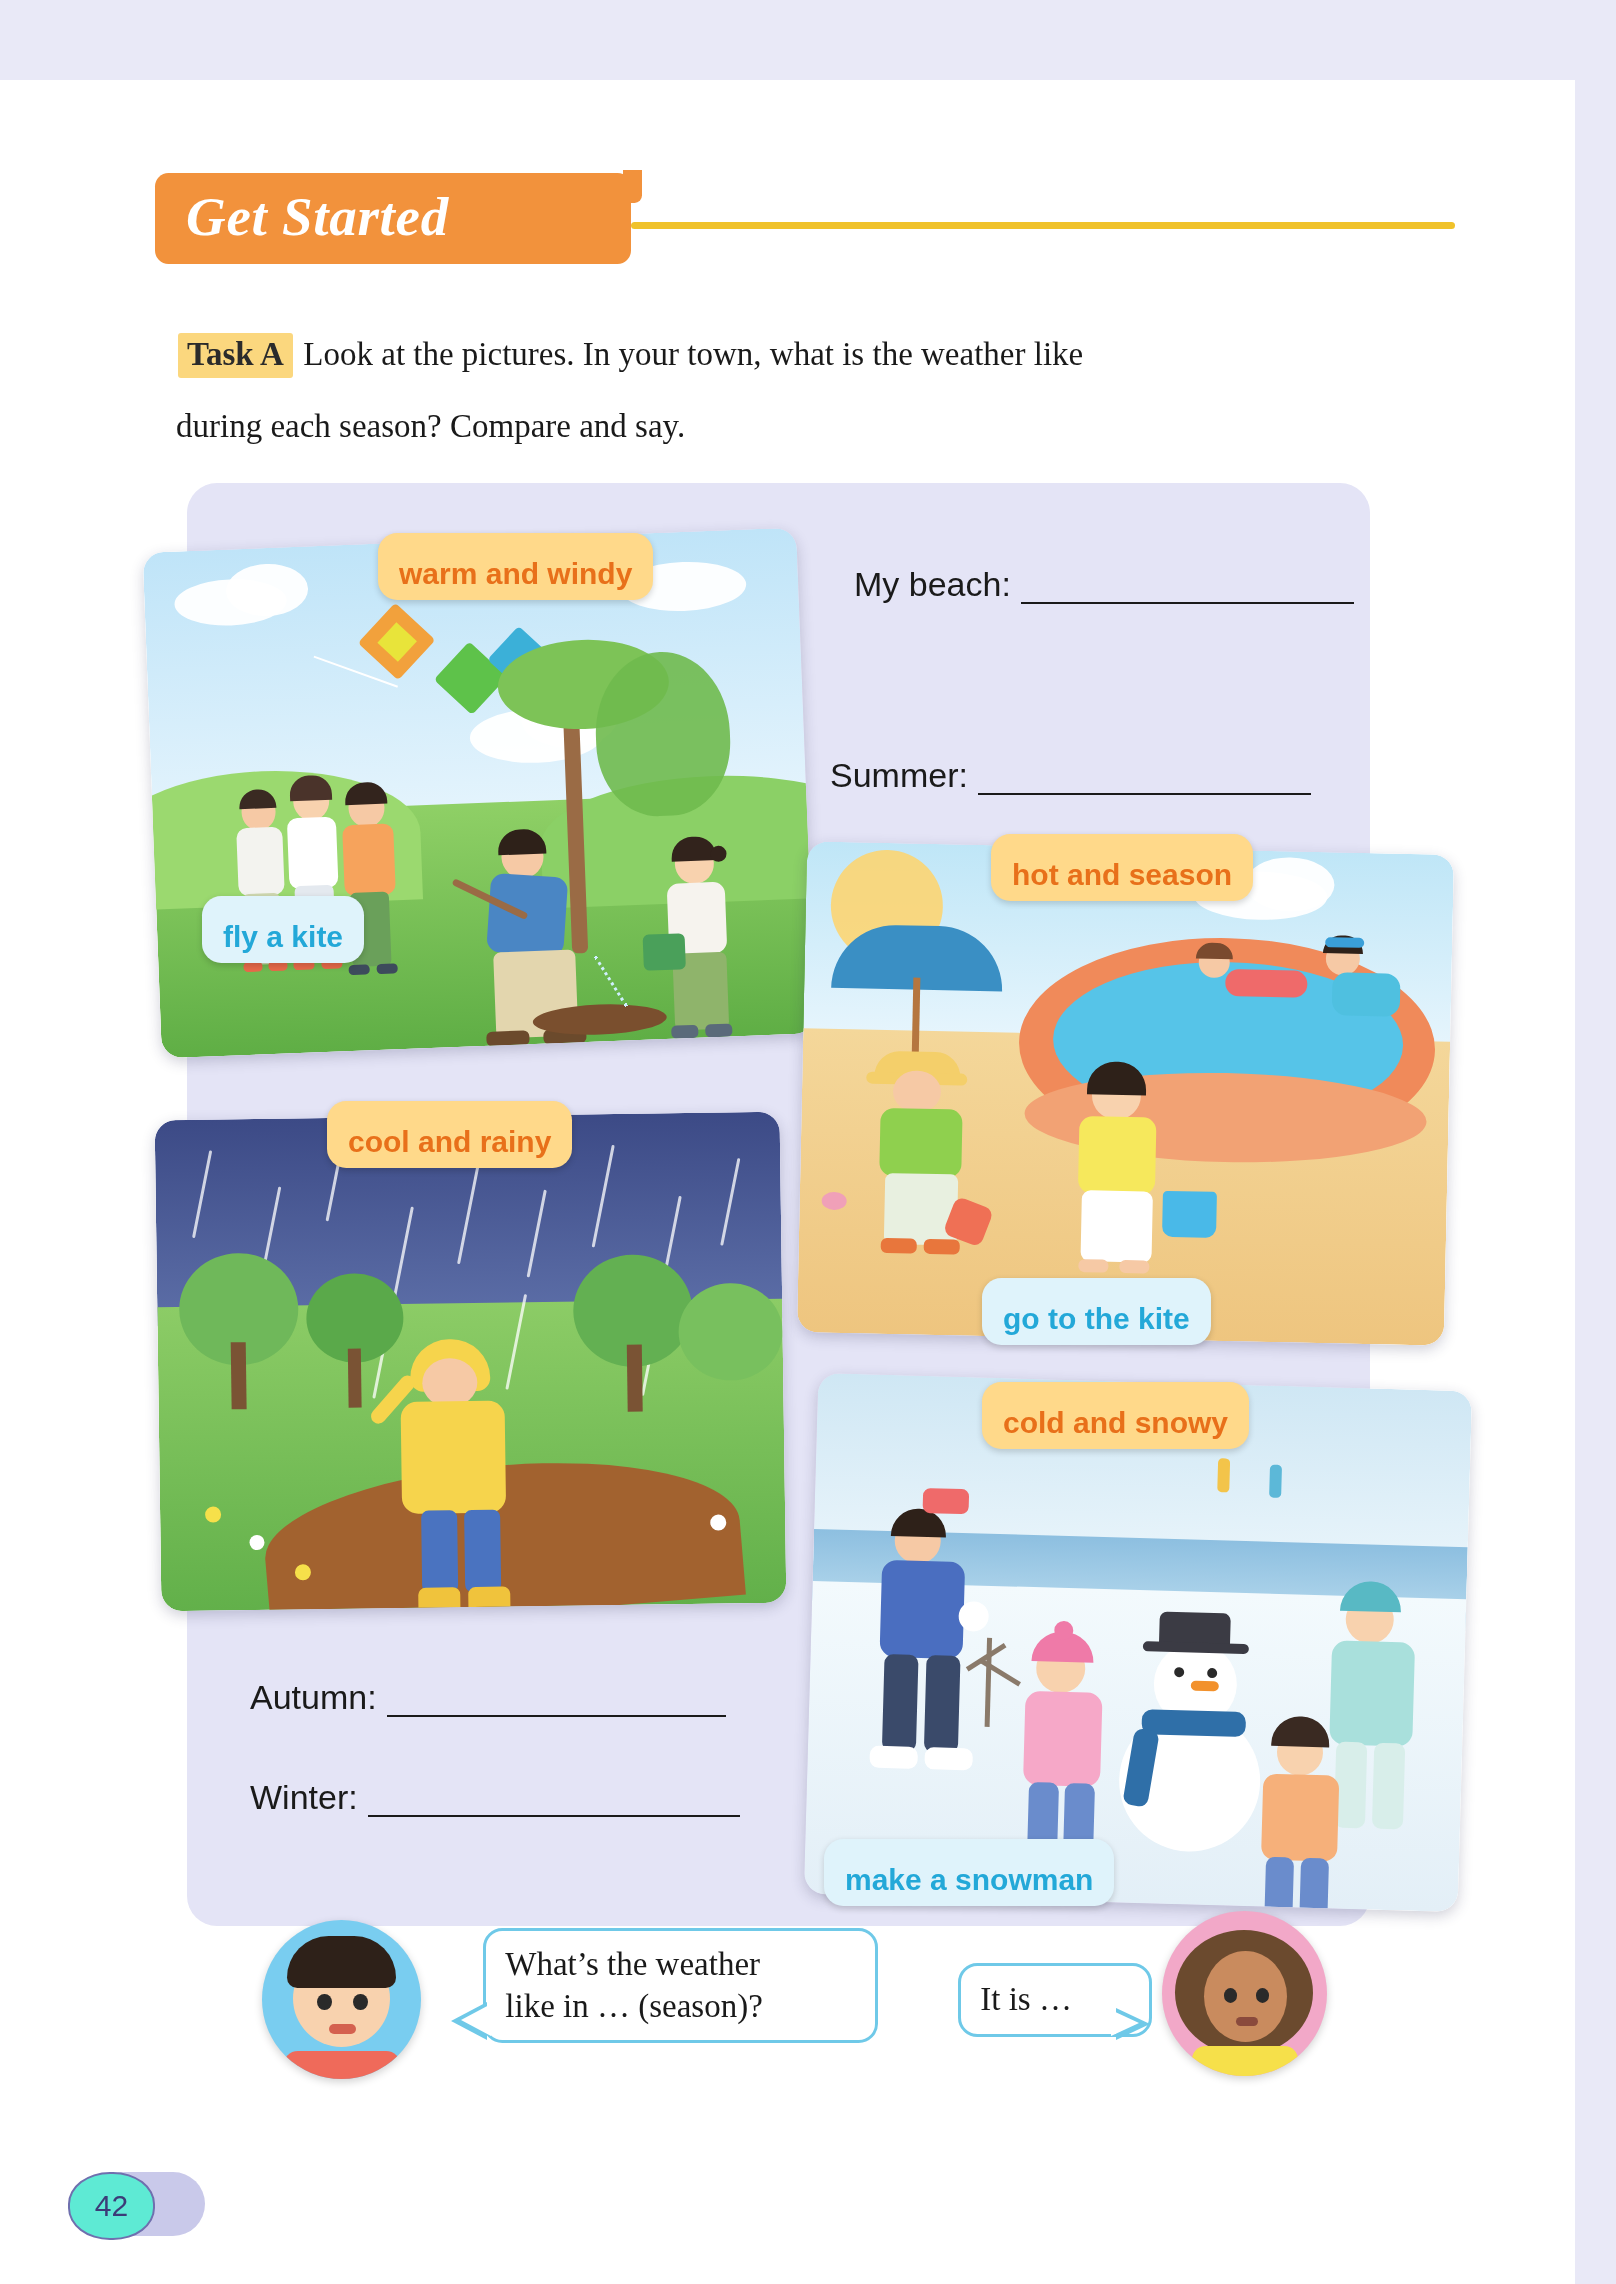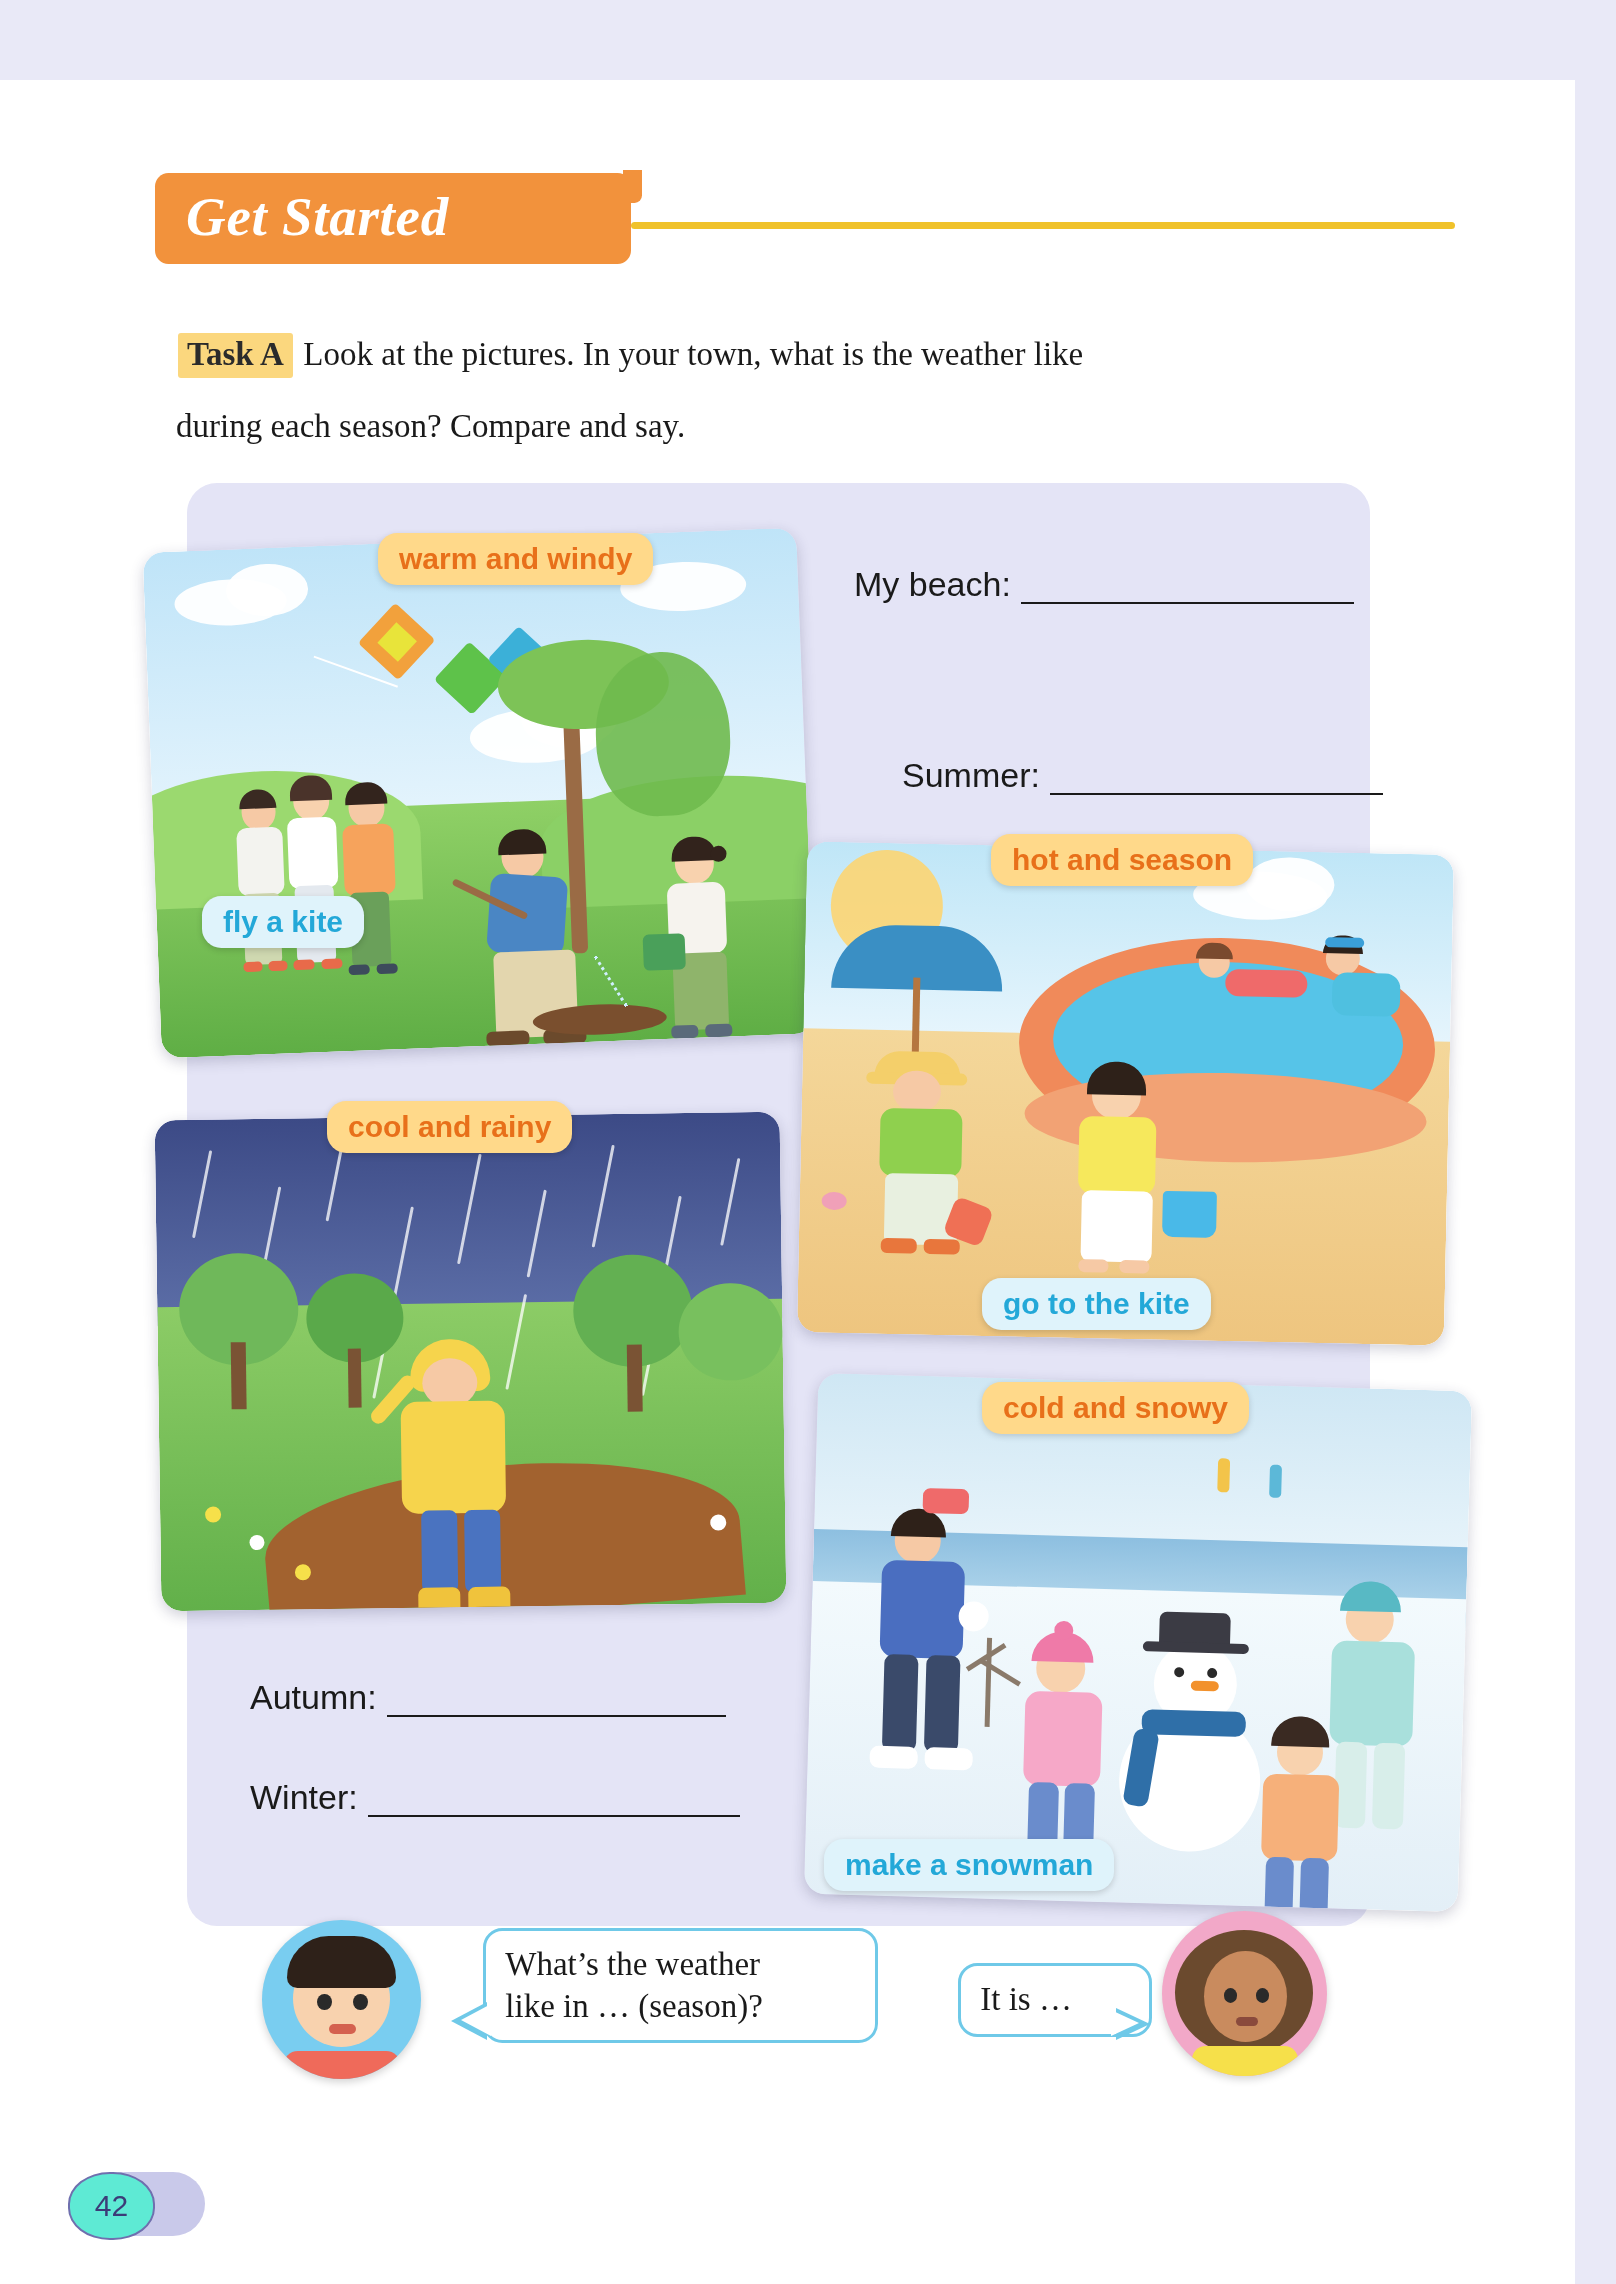--- a/index.html
+++ b/index.html
@@ -124,21 +124,21 @@
     overflow: hidden;
   }
 
   
   .chip {
     position: absolute;
     border-radius: 19.3px;
     font-family: "Liberation Sans", sans-serif;
     font-weight: bold;
     font-size: 30px;
-    padding: 9px 21px 9px 21px;
+    padding: 24px 21px 9px 21px;
     white-space: nowrap;
     box-shadow: 0 2.2px 6px rgba(0,0,0,.16);
   }
   .chip-weather {
     background: #ffd98a;
     color: #e8701a;
   }
   .chip-action {
     background: #dff3fb;
     color: #23a8d8;
@@ -513,21 +513,21 @@
       <div class="abs" style="left:168px; top:292px; width:45px; height:4.5px; background:#8a7a6a; transform:rotate(30deg);"></div>
     </div>
   </div>
 
   <div class="chip chip-weather" style="left:982px; top:1382px;">cold and snowy</div>
   <div class="chip chip-action" style="left:824px; top:1839px;">make a snowman</div>
 
   <div class="wline" style="left:854px; top:565px;">
     <span>My beach:</span><span class="rule" style="width:333px;"></span>
   </div>
-  <div class="wline" style="left:902px; top:756px;text-align:right;">
+  <div class="wline" style="left:830px; top:756px;text-align:right;">
     <span>Summer:</span><span class="rule" style="width:333px;"></span>
   </div>
   <div class="wline" style="left:250px; top:1778px;">
     <span>Winter:</span><span class="rule" style="width:372px;"></span>
   </div>
   <div class="wline" style="left:250px; top:1678px;">
     <span>Autumn:</span><span class="rule" style="width:339px;"></span>
   </div>
 
   <div class="avatar" style="left:262px; top:1920px; width:159px; height:159px; background:#79cdf0;">

